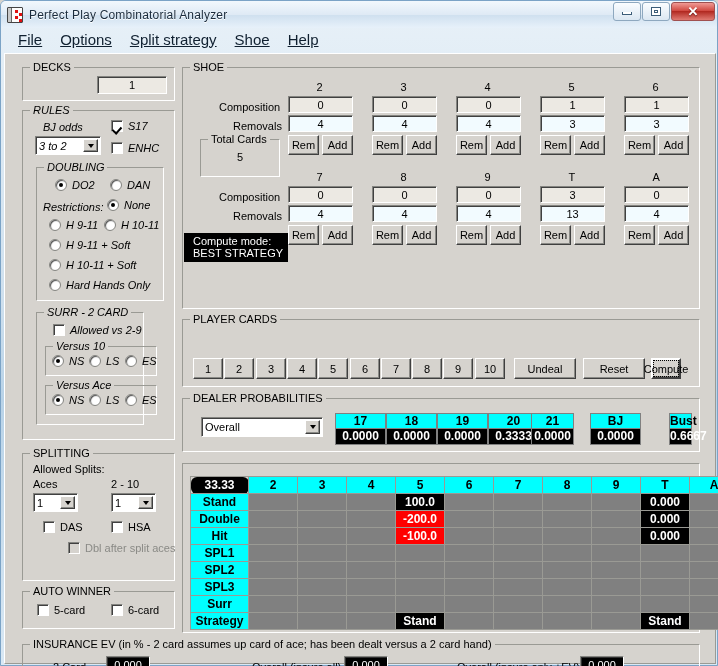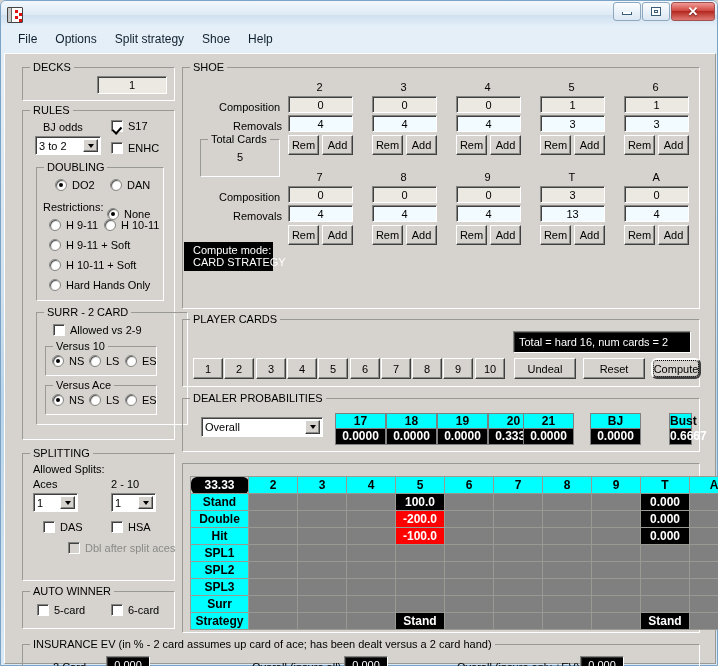--- a/index.html
+++ b/index.html
@@ -46,21 +46,21 @@
   .min-g { width:10px;height:3px;border:1px solid #3b5c78;border-top:none;background:#fff; margin-top:4px;}
   .max-g { width:10px;height:9px;border:1px solid #3b5c78;background:#fff; position:relative;}
   .max-g:after { content:""; position:absolute;left:2px;top:2px;right:2px;bottom:2px;border:1px solid #3b5c78;}
 
   
   #menubar {
     height:22px; display:flex; align-items:center;
     padding-left:8px; gap:0px;
     background:transparent;
   }
-  .menu-item { padding:2px 9px; font-size:12px; color:#102030; cursor:default; }
+  .menu-item { padding:2px 9px; font-size:15px; color:#102030; cursor:default;text-decoration:underline; }
 
   
   #client {
     position:absolute; left:3px; top:52px; width:712px; height:611px;
     background:#d6d3ce;
     border:1px solid #9a9a94;
     border-top-color:#fff; border-left-color:#fff;
   }
   .gbox { position:absolute; border:1px solid #fff; border-top-color:#9a9a94; border-left-color:#9a9a94;}
   .gtitle {
@@ -170,20 +170,21 @@
 <div id="window">
 
   <div id="titlebar">
     <div id="app-icon">
       <div class="spine"></div>
       <div class="pip" style="left:7px;top:2px;"></div>
       <div class="pip" style="left:11px;top:5px;"></div>
       <div class="pip" style="left:7px;top:8px;"></div>
       <div class="pip" style="left:11px;top:11px;"></div>
     </div>
+    <span id="title-text">Perfect Play Combinatorial Analyzer</span>
     <div id="wincontrols">
       <div class="winbtn">
           <span class="min-g"></span>
         </div>
       <div class="winbtn">
           <span class="max-g"></span>
         </div>
       <div class="winbtn close">
           <span class="glyph">✕</span>
         </div>
@@ -198,21 +199,21 @@
     <div class="menu-item">Help</div>
   </div>
 
   <div id="client">
 
     <div class="gbox" style="left:17px; top:13px; width:153px; height:34px;">
       <span class="gtitle">DECKS</span>
       <div class="tbox grayfill" style="left:74px; top:8px; width:70px; height:18px;">1</div>
     </div>
 
-    <div class="gbox" style="left:17px; top:56px; width:153px; height:330px;">
+    <div class="gbox" style="left:17px; top:56px; width:153px; height:330px;font-style:italic;">
       <span class="gtitle">RULES</span>
 
       <span class="lbl" style="left:20px; top:10px;">BJ odds</span>
       <div class="combo" style="left:12px; top:25px; width:66px; height:19px;">
         <span>3 to 2</span>
         <span class="arrow">
             <i></i>
           </span>
       </div>
 
@@ -229,21 +230,21 @@
         <span class="gtitle">DOUBLING</span>
         <div class="rad on" style="left:18px; top:11px;">
           <span class="rb"></span>
           <span>DO2</span>
         </div>
         <div class="rad" style="left:73px; top:11px;">
           <span class="rb"></span>
           <span>DAN</span>
         </div>
         <span class="lbl" style="left:6px; top:33px;">Restrictions:</span>
-        <div class="rad on" style="left:70px; top:31px;margin-top:9px;">
+        <div class="rad on" style="left:70px; top:31px;">
           <span class="rb"></span>
           <span>None</span>
         </div>
         <div class="rad" style="left:12px; top:51px;">
           <span class="rb"></span>
           <span>H 9-11</span>
         </div>
         <div class="rad" style="left:67px; top:51px;">
           <span class="rb"></span>
           <span>H 10-11</span>
@@ -255,21 +256,21 @@
         <div class="rad" style="left:12px; top:91px;">
           <span class="rb"></span>
           <span>H 10-11 + Soft</span>
         </div>
         <div class="rad" style="left:12px; top:111px;">
           <span class="rb"></span>
           <span>Hard Hands Only</span>
         </div>
       </div>
 
-      <div class="gbox" style="left:13px; top:201px; width:152px; height:113px;">
+      <div class="gbox" style="left:13px; top:201px; width:108px; height:113px;">
         <span class="gtitle">SURR - 2 CARD</span>
         <div class="chk" style="left:16px; top:11px;">
           <span class="bx"></span>
           <span>Allowed vs 2-9</span>
         </div>
 
         <div class="gbox" style="left:8px; top:33px; width:112px; height:30px;">
           <span class="gtitle">Versus 10</span>
           <div class="rad on" style="left:6px; top:8px;">
             <span class="rb"></span>
@@ -408,44 +409,43 @@
       <div class="tbox bluefill" style="left:357px; top:137px; width:65px; height:17px;">13</div>
       <div class="btn" style="left:357px; top:157px; width:31px; height:20px;">Rem</div>
       <div class="btn" style="left:391px; top:157px; width:31px; height:20px;">Add</div>
       <span class="lbl" style="left:469.5px; top:103px;">A</span>
       <div class="tbox grayfill" style="left:441px; top:118px; width:65px; height:17px;">0</div>
       <div class="tbox bluefill" style="left:441px; top:137px; width:65px; height:17px;">4</div>
       <div class="btn" style="left:441px; top:157px; width:31px; height:20px;">Rem</div>
       <div class="btn" style="left:475px; top:157px; width:31px; height:20px;">Add</div>
         </div>
 
-      <div id="compute-mode" style="left:1px; top:174px; width:89px;padding-left:9px;">
+      <div id="compute-mode" style="left:1px; top:165px; width:104px;padding-left:9px;">
         <div>Compute mode:</div>
-        <div>CARD STRATEGY</div>
+        <div>BEST STRATEGY</div>
       </div>
     </div>
 
     <div class="gbox" style="left:177px; top:265px; width:518px; height:68px;">
       <span class="gtitle">PLAYER CARDS</span>
-      <div class="blackbox" style="left:330px; top:11px; width:178px; height:22px;">Total = hard 16, num cards = 2</div>
       <div id="card-buttons">
           <div class="btn" style="left:10px; top:38px; width:30px; height:21px;">1</div>
           <div class="btn" style="left:41px; top:38px; width:30px; height:21px;">2</div>
           <div class="btn" style="left:73px; top:38px; width:30px; height:21px;">3</div>
           <div class="btn" style="left:104px; top:38px; width:30px; height:21px;">4</div>
           <div class="btn" style="left:135px; top:38px; width:30px; height:21px;">5</div>
           <div class="btn" style="left:167px; top:38px; width:30px; height:21px;">6</div>
           <div class="btn" style="left:198px; top:38px; width:30px; height:21px;">7</div>
           <div class="btn" style="left:229px; top:38px; width:30px; height:21px;">8</div>
           <div class="btn" style="left:260px; top:38px; width:30px; height:21px;">9</div>
           <div class="btn" style="left:292px; top:38px; width:30px; height:21px;">10</div>
         </div>
       <div class="btn" style="left:331px; top:38px; width:62px; height:21px;">Undeal</div>
       <div class="btn" style="left:400px; top:38px; width:62px; height:21px;">Reset</div>
-      <div class="btn focus" style="left:468px; top:38px; width:50px; height:21px;border-radius:6px;">Compute</div>
+      <div class="btn focus" style="left:468px; top:38px; width:30px; height:21px;">Compute</div>
     </div>
 
     <div class="gbox" style="left:177px; top:344px; width:518px; height:54px;">
       <span class="gtitle">DEALER PROBABILITIES</span>
       <div class="combo" style="left:18px; top:18px; width:122px; height:20px;">
         <span>Overall</span>
         <span class="arrow">
             <i></i>
           </span>
       </div>
@@ -459,21 +459,21 @@
         <div class="dp-val">0.0000</div>
       </div>
           <div class="dp-col" style="left:102px; width:51px;">
         <div class="dp-head">19</div>
         <div class="dp-val">0.0000</div>
       </div>
           <div class="dp-col" style="left:153px; width:51px;">
         <div class="dp-head">20</div>
         <div class="dp-val">0.3333</div>
       </div>
-          <div class="dp-col" style="left:188px; width:51px;">
+          <div class="dp-col" style="left:196px; width:43px;">
         <div class="dp-head">21</div>
         <div class="dp-val">0.0000</div>
       </div>
           <div class="dp-col" style="left:255px; width:51px;">
         <div class="dp-head">BJ</div>
         <div class="dp-val">0.0000</div>
       </div>
           <div class="dp-col" style="left:306px; width:51px;padding-left:28px;">
         <div class="dp-head">Bust</div>
         <div class="dp-val">0.6667</div>

